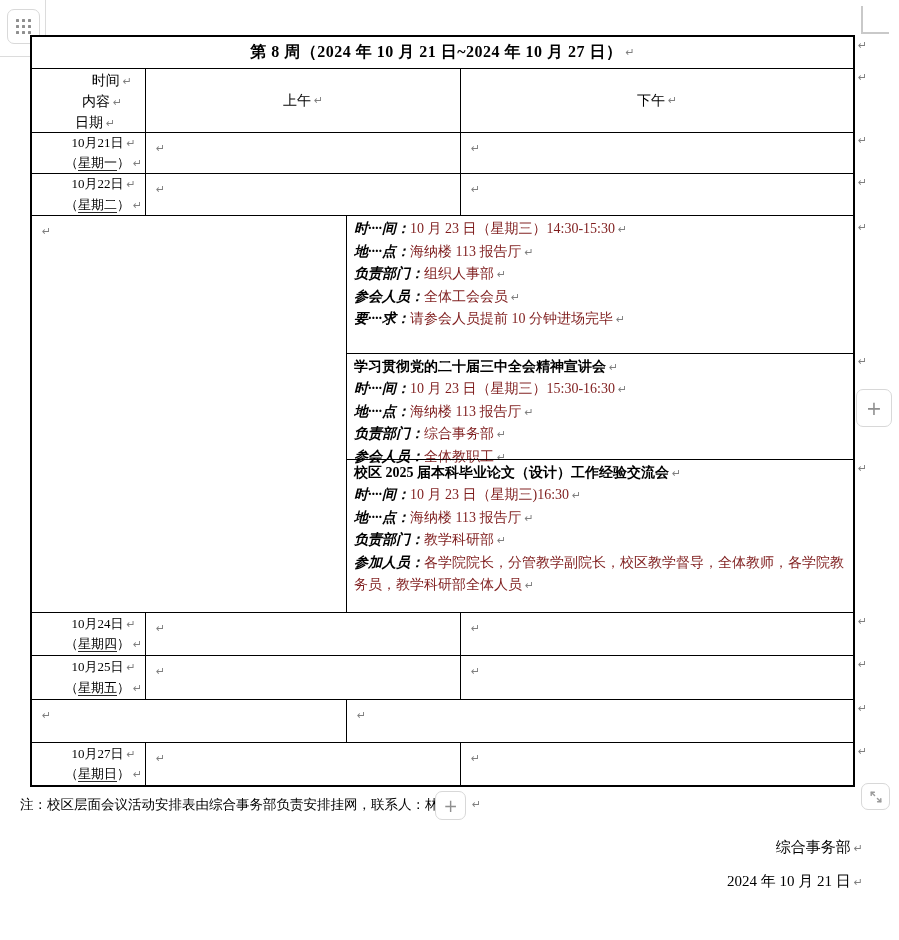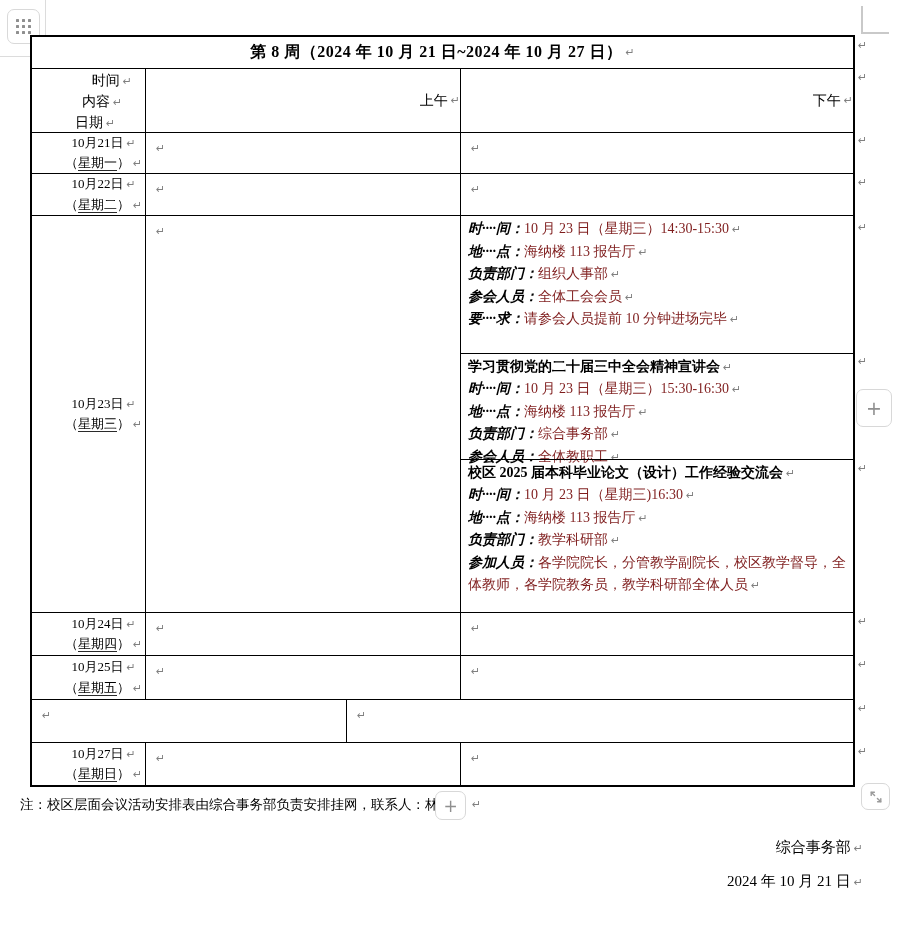--- a/index.html
+++ b/index.html
@@ -46,21 +46,21 @@
   .c3 { flex: 1; }
 
   .title-row { height: 31px; align-items: center; justify-content: center; }
   .doc-title { font-size: 16px; font-weight: bold; letter-spacing: 0.5px; }
 
   .header-row { height: 64px; }
   .corner-cell { padding-top: 2px; font-size: 14px; line-height: 20px; }
   .corner-l1 { text-align: right; padding-right: 13px; }
   .corner-l2 { padding-left: 20px; }
   .corner-l3 { padding-left: 13px; }
-  .center-cell { display: flex; align-items: center; justify-content: flex-end; font-size: 14px; }
+  .center-cell { display: flex; align-items: center; justify-content: center; font-size: 14px; }
 
   .date-cell {
     display: flex; flex-direction: column; align-items: center; justify-content: center;
     font-size: 13px; line-height: 19.5px; text-align: center;
   }
   .uw { border-bottom: 1px solid #2a2a2a; }
   .empty-cell { padding: 5px 7px; }
 
   .pmark {
     font-family: "DejaVu Sans", sans-serif;
@@ -169,24 +169,20 @@
   <div class="t-row" style="height:42px">
     <div class="cell c1 date-cell">
       <div><span>10月22日</span><span class="pmark">↵</span></div>
       <div><span>（</span><span class="uw">星期二</span><span>）</span><span class="pmark">↵</span></div>
     </div>
     <div class="cell c2 empty-cell"><span class="pmark">↵</span></div>
     <div class="cell c3 empty-cell"><span class="pmark">↵</span></div>
   </div>
 
   <div class="t-row" style="height:397px">
-    <div class="cell c1 date-cell">
-      <div><span>10月23日</span><span class="pmark">↵</span></div>
-      <div><span>（</span><span class="uw">星期三</span><span>）</span><span class="pmark">↵</span></div>
-    </div>
     <div class="cell c2 empty-cell"><span class="pmark">↵</span></div>
     <div class="c3 events">
 
       <div class="event" style="height:137px">
         <div><span class="lbl">时····间：</span><span class="val">10 月 23 日（星期三）14:30-15:30</span><span class="pmark">↵</span></div>
         <div><span class="lbl">地····点：</span><span class="val">海纳楼 113 报告厅</span><span class="pmark">↵</span></div>
         <div><span class="lbl">负责部门：</span><span class="val">组织人事部</span><span class="pmark">↵</span></div>
         <div><span class="lbl">参会人员：</span><span class="val">全体工会会员</span><span class="pmark">↵</span></div>
         <div><span class="lbl">要····求：</span><span class="val">请参会人员提前 10 分钟进场完毕</span><span class="pmark">↵</span></div>
       </div>

